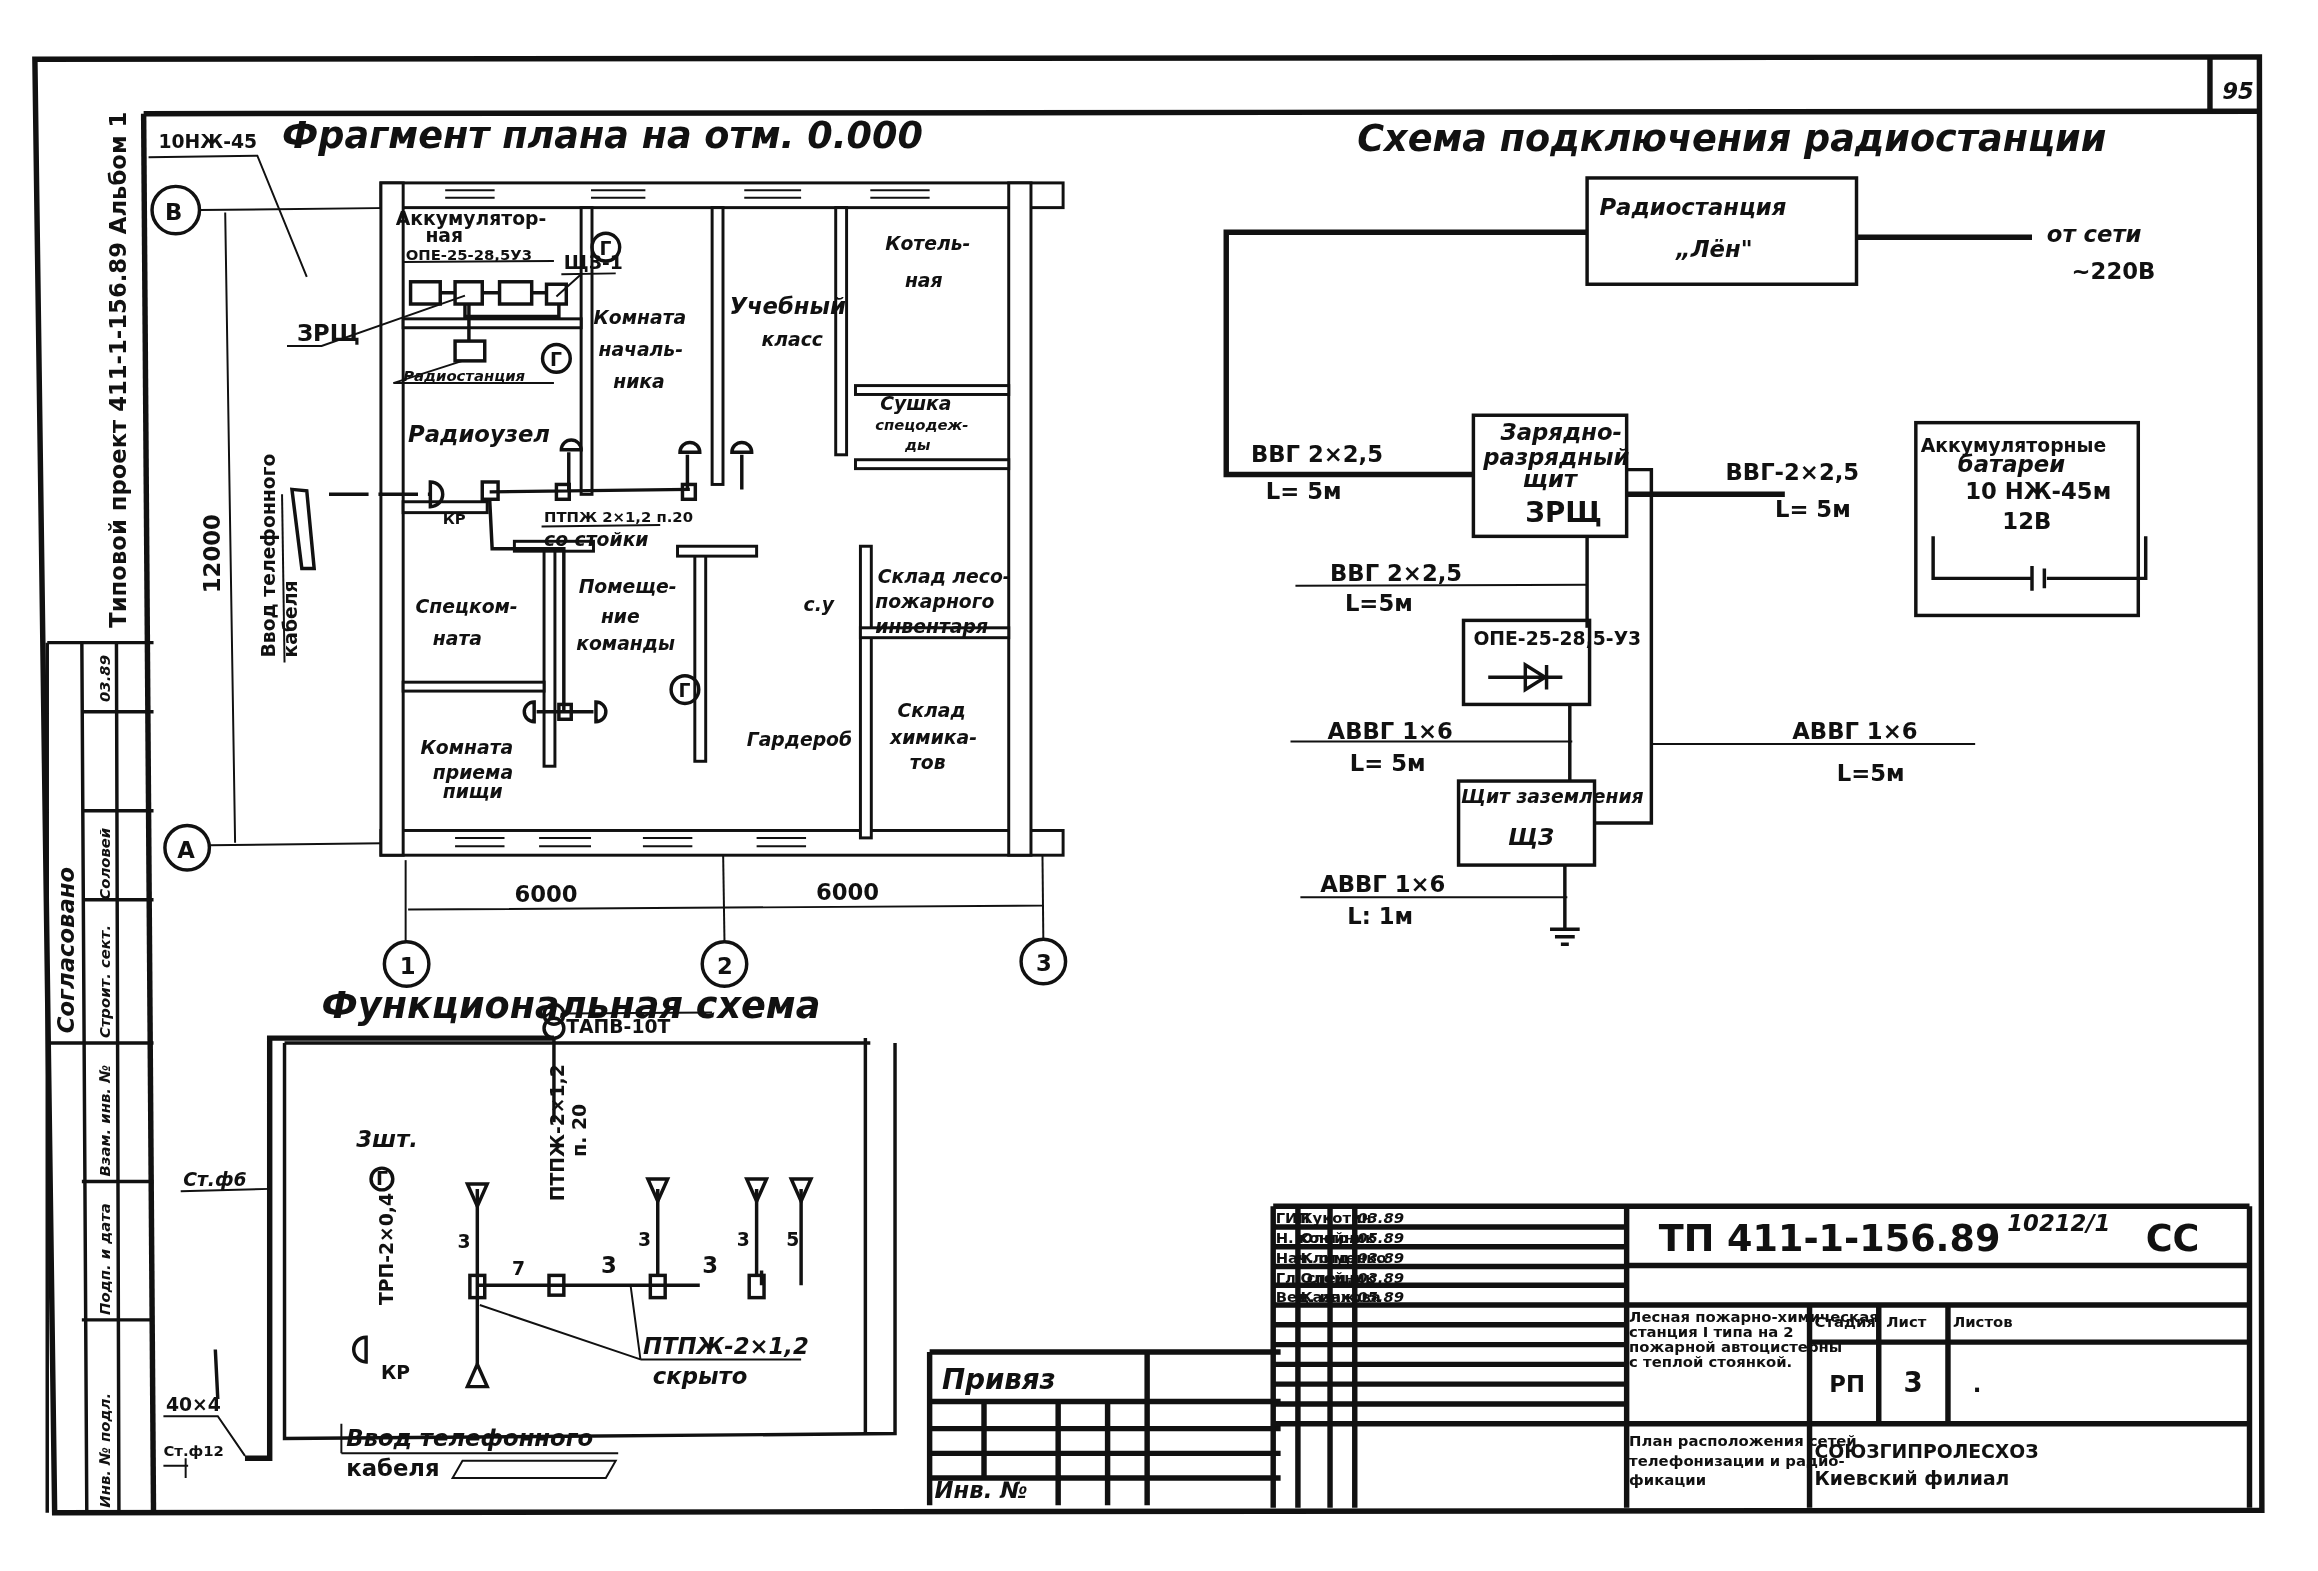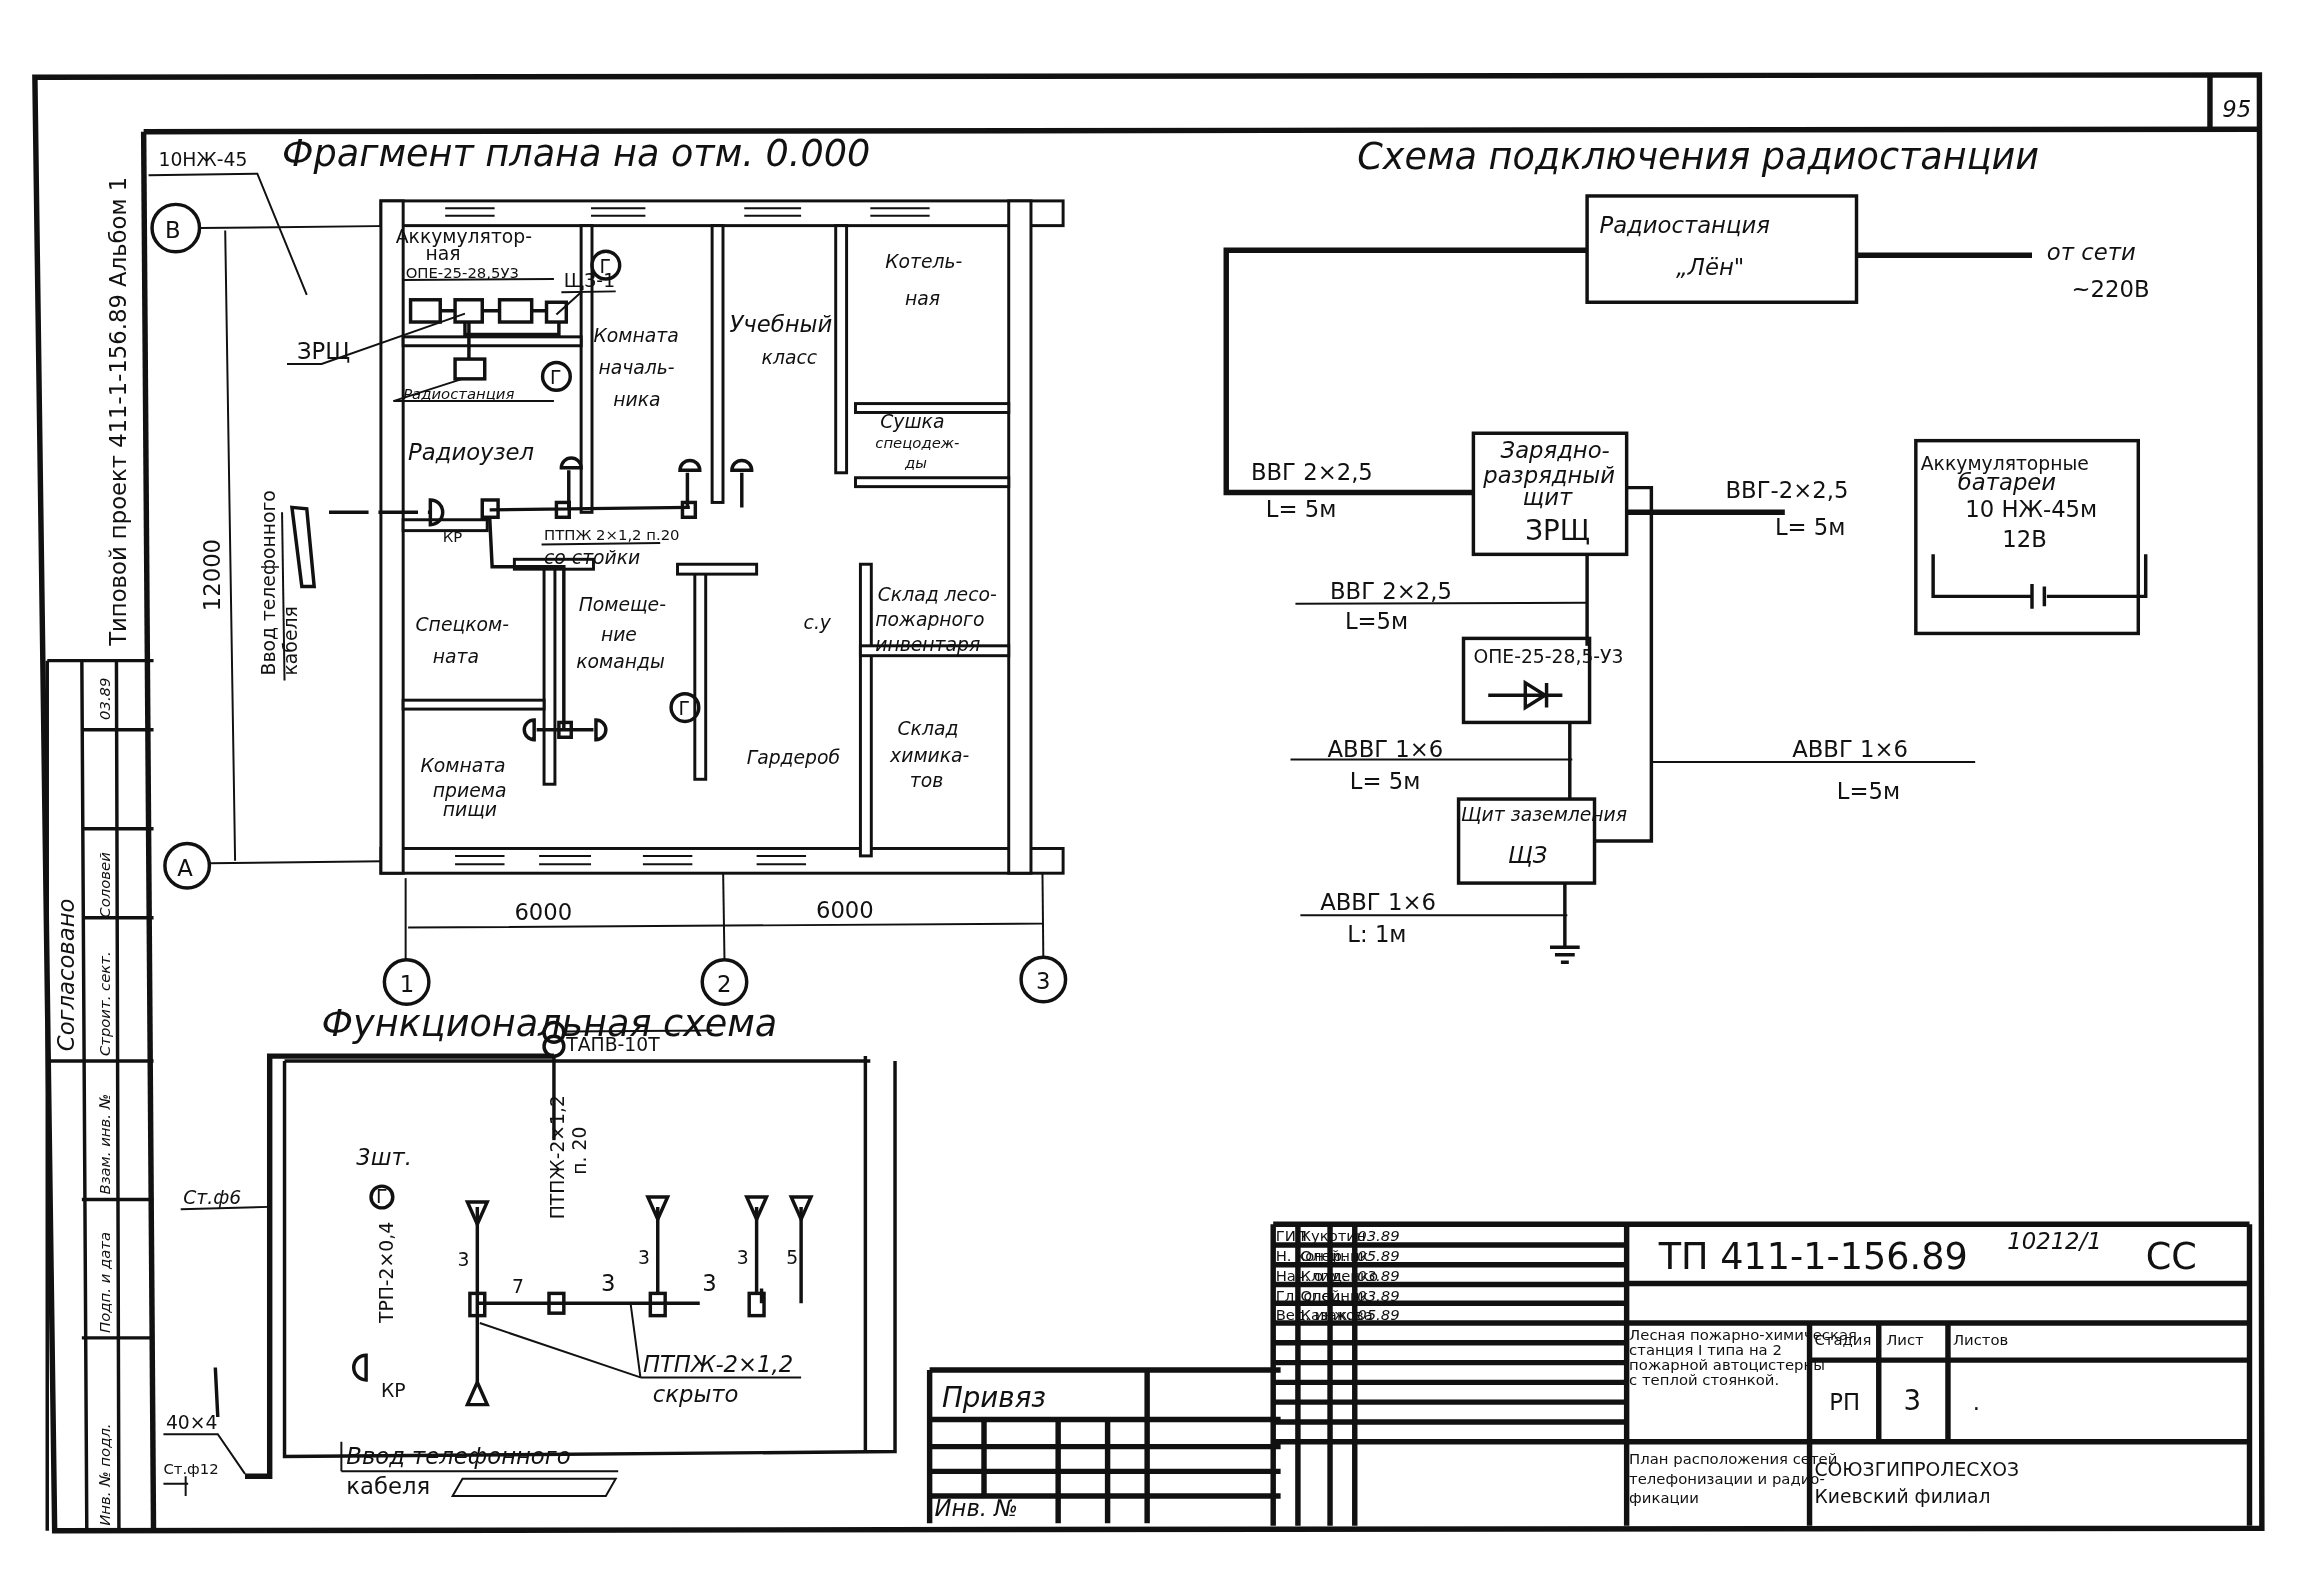--- a/index.html
+++ b/index.html
@@ -1,17 +1,17 @@
 <!DOCTYPE html>
 <html style="font-size:8px"><head>
 <meta charset="utf-8">
 <style>
   html,body{margin:0;padding:0;background:#fff;}
   body{width:2319px;height:1571px;overflow:hidden;}
-  #sheet{position:absolute;left:0;top:18px;width:2319px;height:1257px;}
+  #sheet{position:absolute;left:0;top:0;width:2319px;height:1257px;font-weight:bold;}
   svg text{font-family:"DejaVu Sans",sans-serif;fill:#111;font-style:italic;}
   .ln{stroke:#111;fill:none;}
   .thin{stroke-width:4;}
   .med{stroke-width:7;}
   .thick{stroke-width:11;}
   .wall{stroke:#111;stroke-width:6;fill:#fff;}
   .t-title{font-size:74px;}
   .t-lg{font-size:56px;}
   .t-md{font-size:46px;}
   .t-sm{font-size:38px;}

